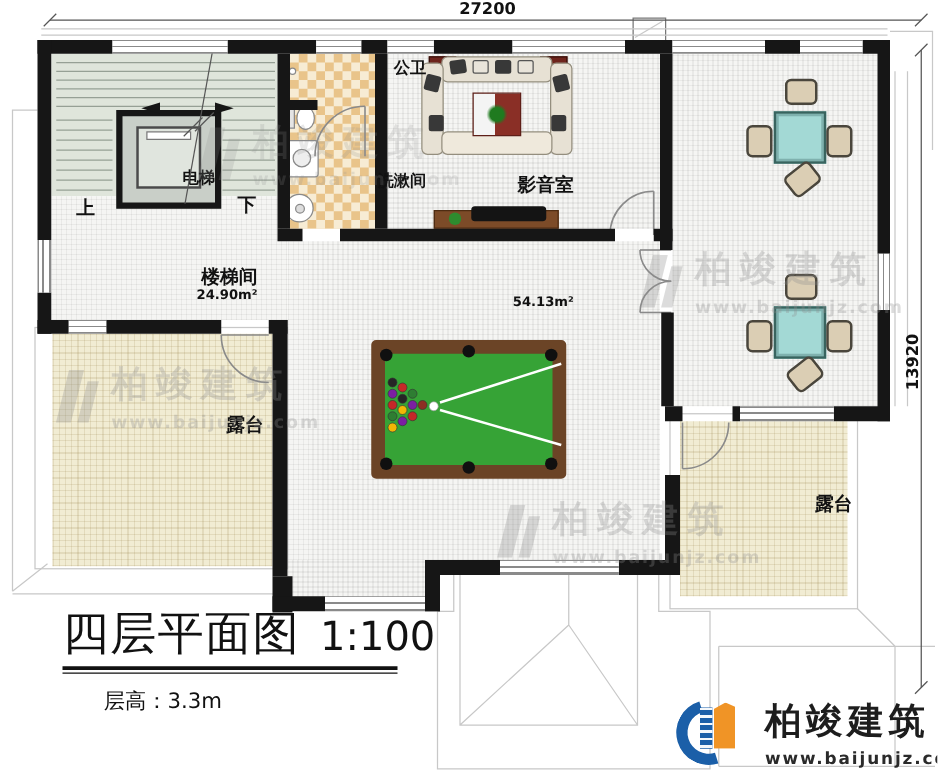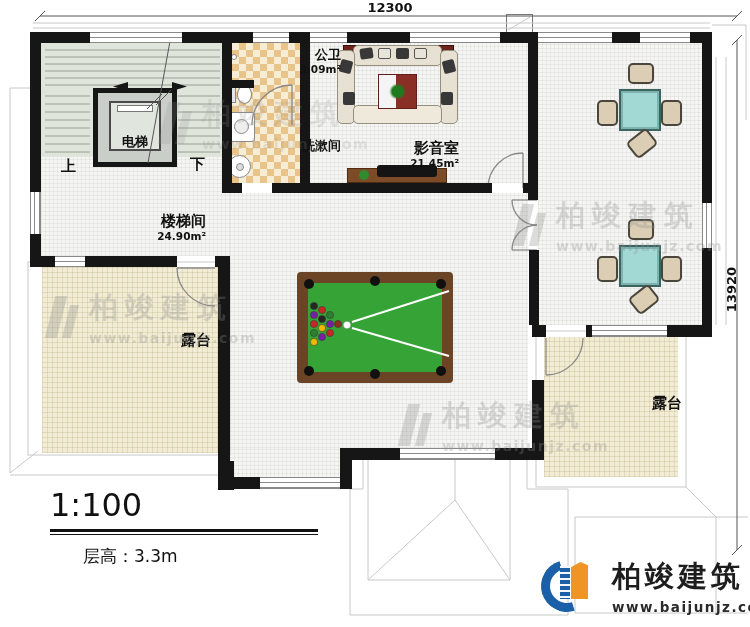--- a/index.html
+++ b/index.html
@@ -59,21 +59,21 @@
     <div class="floor terr" style="left:544px;top:337px;width:134px;height:140px"></div>
   </div>
 
   <div class="furn" style="left:506px;top:14px;width:27px;height:19px;background:#fff;border:1px solid #777"></div>
 
   <div>
 
     <div class="furn" style="left:93px;top:88px;width:84px;height:79px;border:5px solid #161616;background:#c9cfc8">
       <div style="position:absolute;left:11px;top:8px;width:52px;height:50px;background:#e0e5de;border:2px solid #4a4a4a"></div>
       <div style="position:absolute;left:19px;top:12px;width:36px;height:7px;background:#fff;border:1px solid #777"></div>
-      <div style="position:absolute;left:0;right:0;top:40px;text-align:center;font-size:13px;font-weight:bold;z-index:6">电梯</div>
+      <div style="position:absolute;left:0;right:0;top:40px;text-align:right;font-size:13px;font-weight:bold;z-index:6">电梯</div>
     </div>
 
     <div class="spk furn" style="left:343px;top:45px;width:22px;height:19px"></div>
     <div class="spk furn" style="left:432px;top:45px;width:22px;height:19px"></div>
     <div class="sofa furn" style="left:353px;top:45px;width:89px;height:21px"></div>
     <div class="sofa furn" style="left:337px;top:50px;width:18px;height:74px"></div>
     <div class="sofa furn" style="left:440px;top:50px;width:18px;height:74px"></div>
     <div class="sofa furn" style="left:353px;top:105px;width:89px;height:19px;background:#efe9dc"></div>
     <div class="pil furn" style="left:360px;top:48px;width:13px;height:11px;transform:rotate(-8deg)"></div>
     <div class="pil furn" style="left:378px;top:48px;width:13px;height:11px;background:#e9e4da;border:1px solid #555"></div>
@@ -255,45 +255,44 @@
     <i class="wh" style="left:55px;top:256px;width:30px;height:11px"></i>
     <i class="wh" style="left:260px;top:477px;width:80px;height:12px"></i>
     <i class="wh" style="left:400px;top:448px;width:95px;height:12px"></i>
     <i class="wh" style="left:592px;top:325px;width:75px;height:12px"></i>
     <i class="wv" style="left:30px;top:192px;width:11px;height:42px"></i>
     <i class="wv" style="left:702px;top:203px;width:10px;height:45px"></i>
   </div>
 
   <div class="rlabel" style="left:266px;top:47px">
     <div class="rname sm">公卫</div>
-    <div class="rarea">3.09m²</div>
   </div>
   <div class="rlabel" style="left:266px;top:138px">
     <div class="rname sm">洗漱间</div>
   </div>
   <div class="rlabel" style="left:384px;top:139px">
     <div class="rname">影音室</div>
-    <div class="rarea">21.45m²</div>
   </div>
   <div class="rlabel" style="left:131px;top:212px">
     <div class="rname">楼梯间</div>
     <div class="rarea">24.90m²</div>
   </div>
   <div class="rlabel" style="left:384px;top:236px">
+    <div class="rarea">54.13m²</div>
   </div>
   <div class="rlabel" style="left:136px;top:331px">
     <div class="rname">露台</div>
   </div>
   <div class="rlabel" style="left:607px;top:394px">
     <div class="rname">露台</div>
   </div>
   <div class="dirlabel" style="left:61px;top:157px">上</div>
   <div class="dirlabel" style="left:190px;top:155px">下</div>
 
-  <div class="dimlabel" style="left:355px;top:0;width:70px">12300</div>
+  <div class="dimlabel" style="left:355px;top:0;width:70px">27200</div>
   <div class="dimlabel" style="left:696px;top:282px;width:70px;transform:rotate(-90deg)">13920</div>
 
   <div class="wm" style="left:45px;top:288px">
     <div class="wm-icon"></div>
     <div>
       <div class="wm-name">柏竣建筑</div>
       <div class="wm-url">www.baijunjz.com</div>
     </div>
   </div>
   <div class="wm" style="left:512px;top:196px">
@@ -313,20 +312,21 @@
   <div class="wm" style="left:158px;top:94px;opacity:.2">
     <div class="wm-icon"></div>
     <div>
       <div class="wm-name">柏竣建筑</div>
       <div class="wm-url">www.baijunjz.com</div>
     </div>
   </div>
 
   <div style="position:absolute;left:50px;top:487px;z-index:8">
     <div style="display:flex;align-items:flex-end;gap:16px">
+      <span style="font-size:37px;letter-spacing:1px;line-height:1.1">四层平面图</span>
       <span style="font-size:32px;line-height:1.15">1:100</span>
     </div>
     <div style="width:268px;height:3px;background:#111;margin-top:5px"></div>
     <div style="width:268px;height:1px;background:#111;margin-top:2px"></div>
     <div style="font-size:17px;margin:10px 0 0 33px">层高：3.3m</div>
   </div>
 
   <div style="position:absolute;left:540px;top:555px;z-index:8;display:flex;align-items:center;gap:8px">
     <div style="position:relative;width:64px;height:62px">
       <div style="position:absolute;left:1px;top:5px;width:52px;height:52px;border:9px solid #1b5fa8;border-radius:50%;border-top-color:transparent;border-right-color:transparent;transform:rotate(28deg)"></div>

